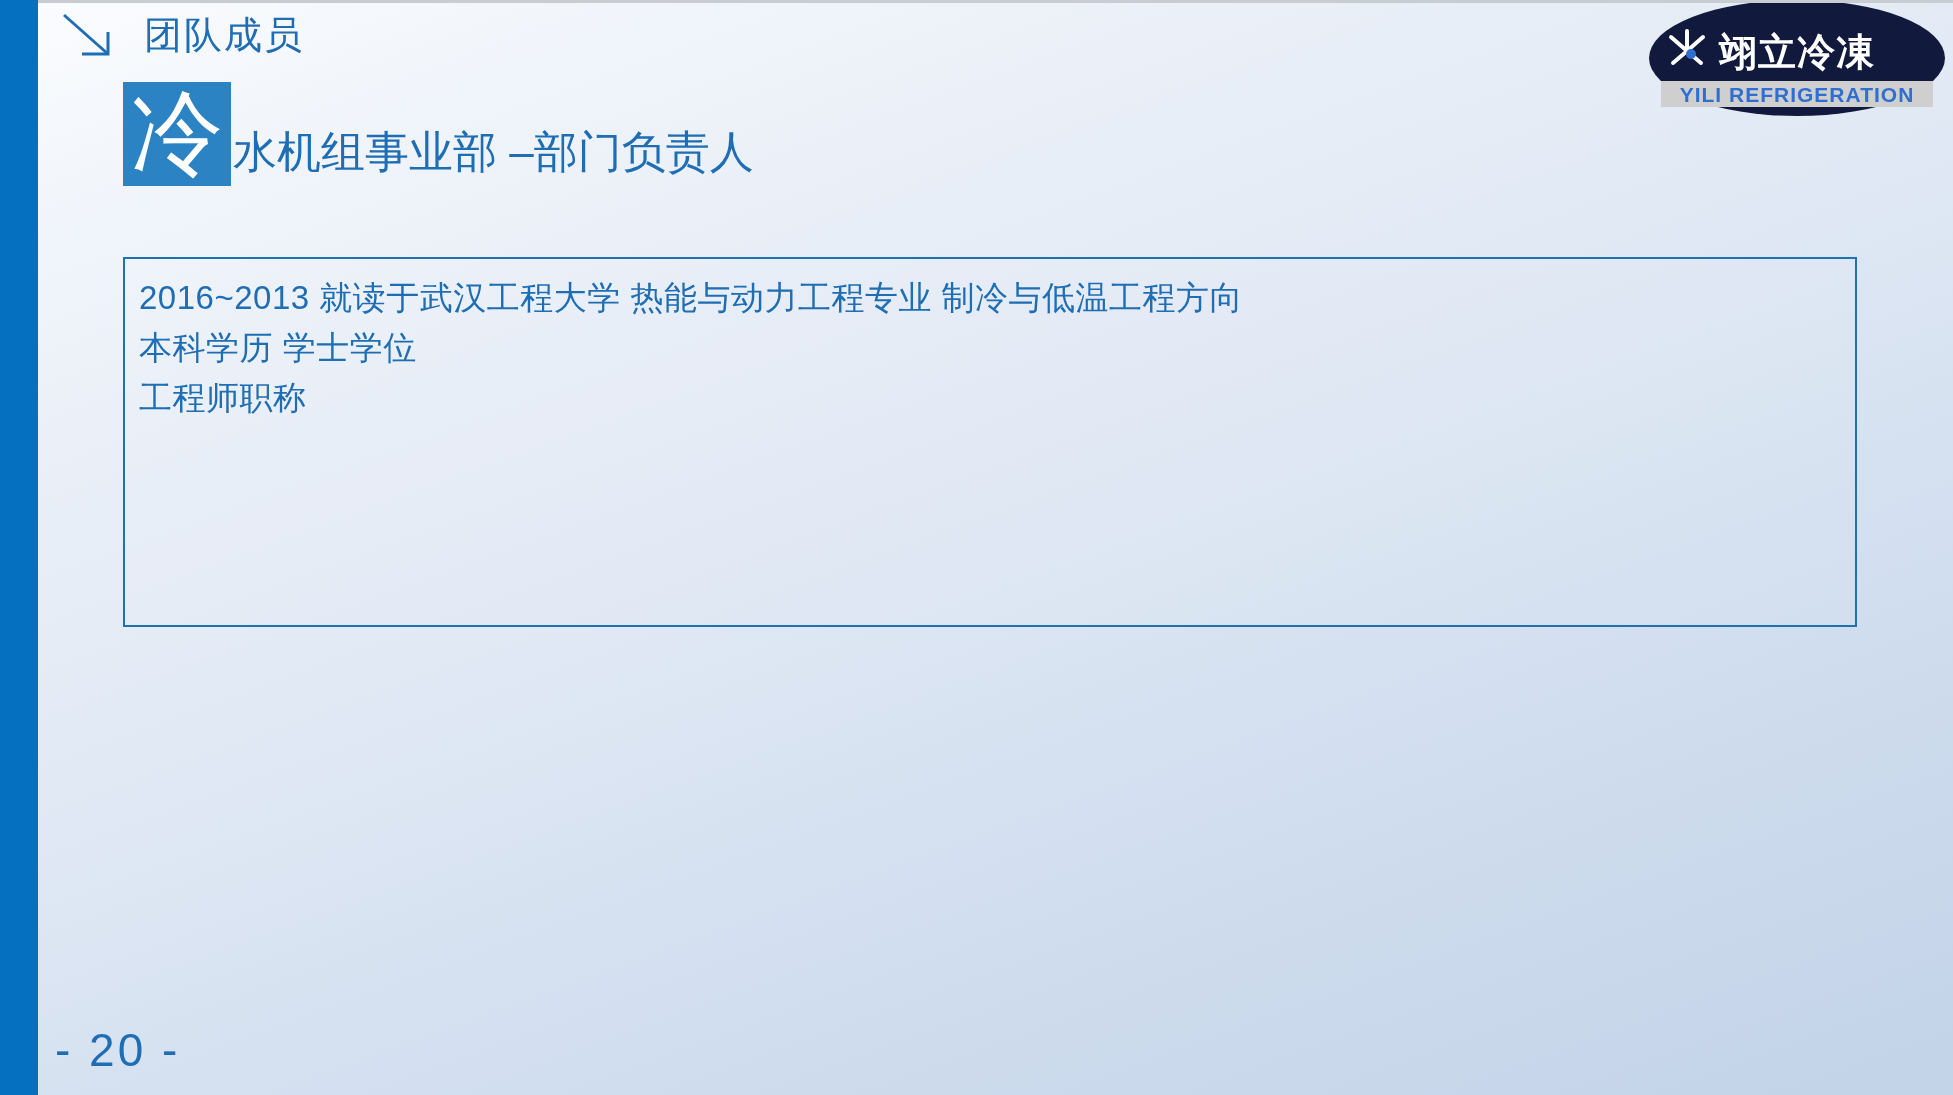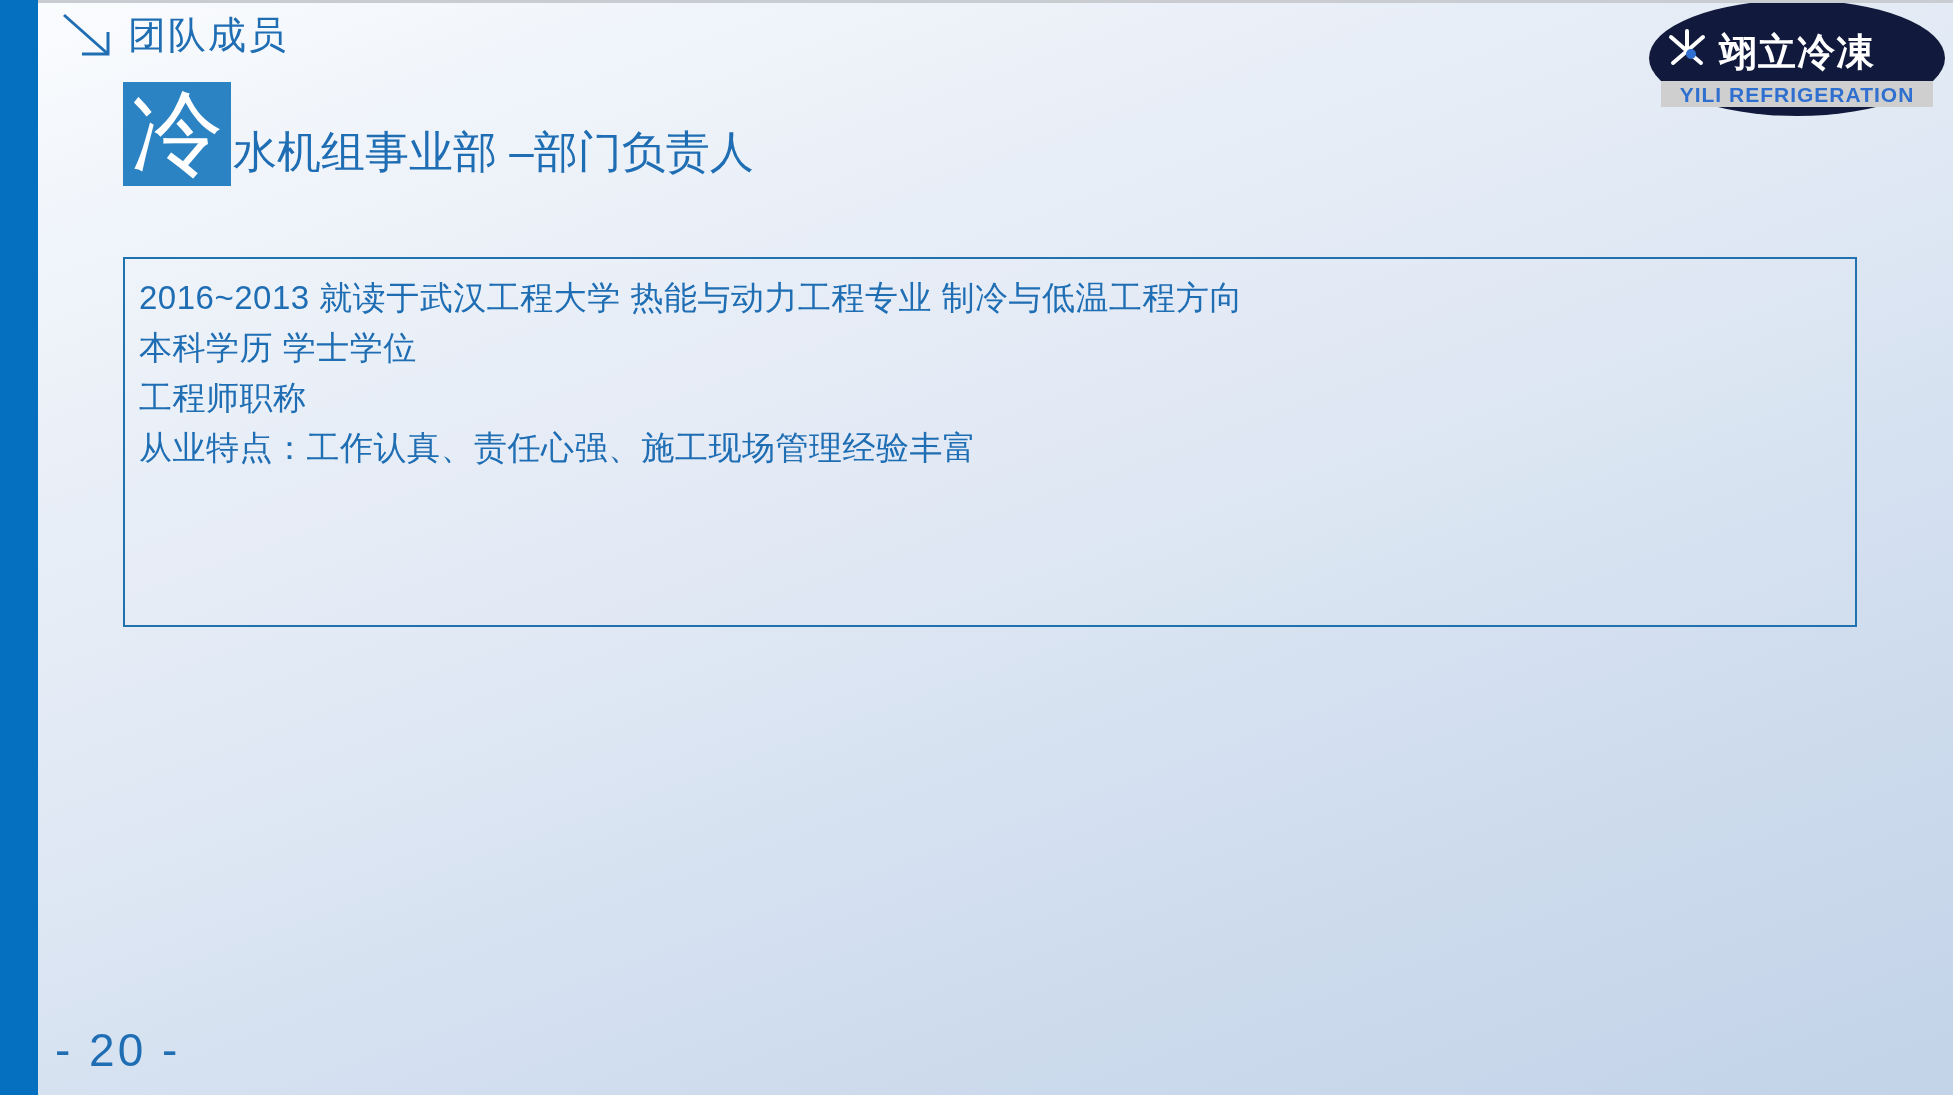--- a/index.html
+++ b/index.html
@@ -46,21 +46,21 @@
     background: #0670c0;
   }
 
   
   .header {
     position: absolute;
     left: 60px;
     top: 10px;
     display: flex;
     align-items: center;
-    gap: 12px;
+    gap: 28px;
   }
   .arrow-icon {
     width: 56px;
     height: 50px;
     display: block;
   }
   .header-title {
     font-size: 38px;
     color: #1f6eb4;
     letter-spacing: 2px;
@@ -182,19 +182,18 @@
   <div class="title-row">
     <div class="badge">冷</div>
     <div class="title-text">水机组事业部 –部门负责人</div>
   </div>
 
   <div class="resume-box">
     <div class="resume-lines">
       <div class="resume-line">2016~2013  就读于武汉工程大学 热能与动力工程专业 制冷与低温工程方向</div>
       <div class="resume-line">本科学历  学士学位</div>
       <div class="resume-line">工程师职称</div>
-      <div class="resume-line">从业特点：工作认真、责任心强、施工现场管理经验丰富</div>
     </div>
   </div>
 
   <div class="page-number">- 20 -</div>
 
 </div>
 
 </body></html>

